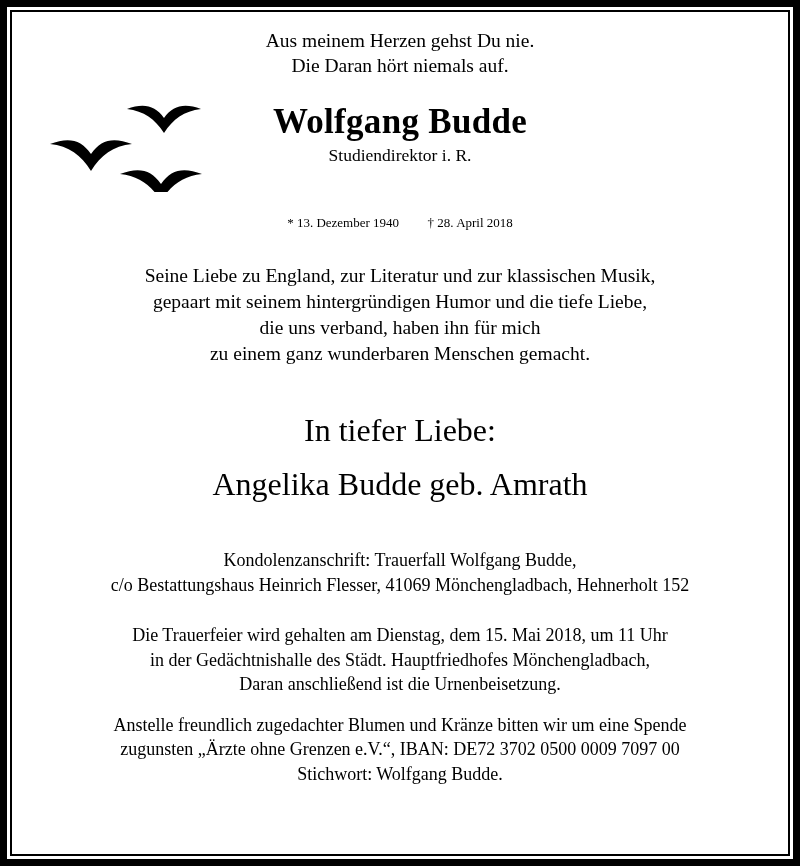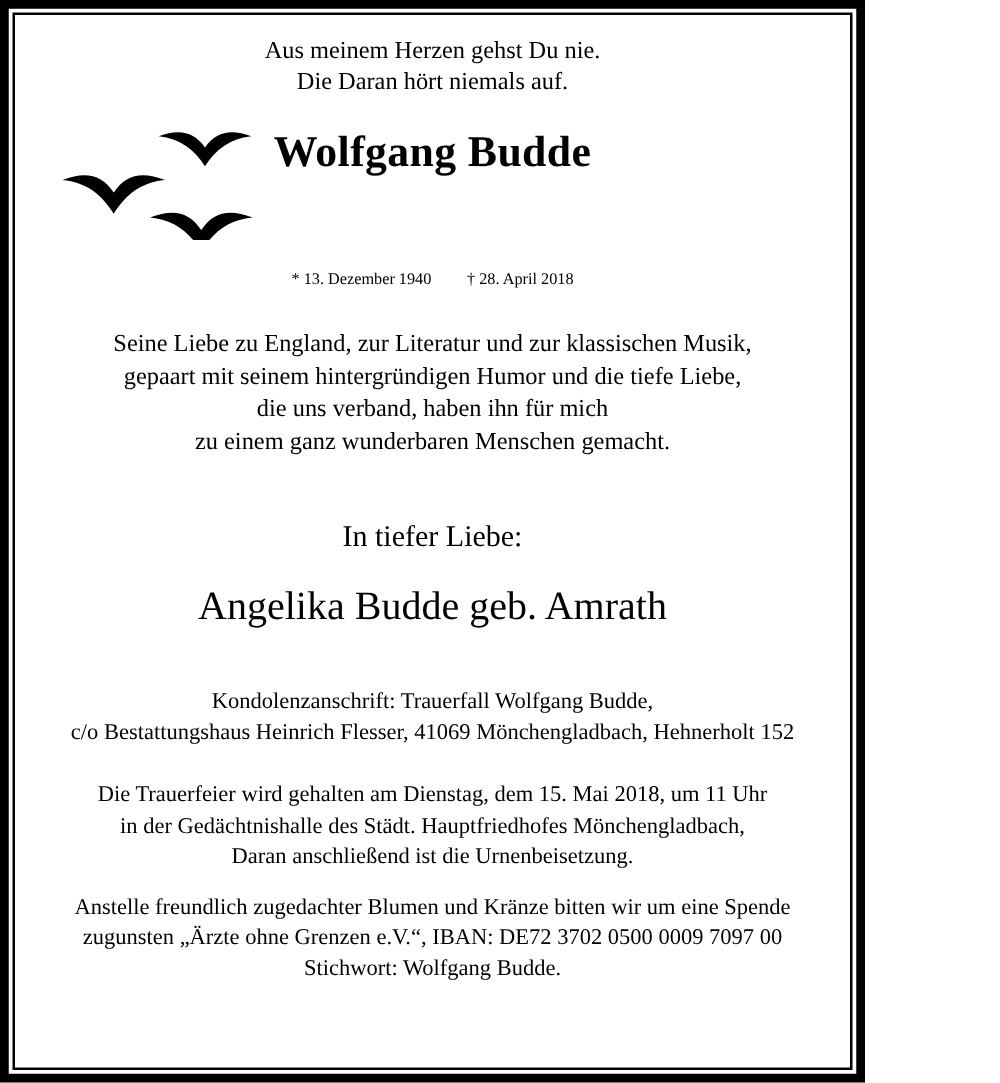--- a/index.html
+++ b/index.html
@@ -11,21 +11,21 @@
     width: 800px;
     height: 866px;
     font-family: "Liberation Serif", "DejaVu Serif", serif;
     color: #000000;
     overflow: hidden;
   }
 
   
   #notice-frame {
     box-sizing: border-box;
-    width: 692px;
+    width: 800px;
     height: 866px;
     border: 7px solid #000000;
     background: #ffffff;
     position: relative;
   }
   #notice-inner-border {
     box-sizing: border-box;
     position: absolute;
     left: 3px;
     top: 3px;
@@ -83,21 +83,21 @@
   }
 
   .tribute {
     margin-top: 28px;
     font-size: 19.5px;
     line-height: 26px;
   }
 
   .mourning-intro {
     margin-top: 48px;
-    font-size: 24px;
+    font-size: 32px;
     line-height: 30px;
     text-align: center;
   }
   .mourners {
     margin-top: 24px;
     font-size: 32px;
     line-height: 31px;
   }
 
   .condolence-address {
@@ -136,20 +136,21 @@
       <div class="name-band">
         <svg class="birds" viewBox="0 0 190 96" aria-hidden="true">
 
           <path d="M85 13 C101 7 113 9 122 22 C131 9 143 7 159 13 C142 15 131 23 122 37 C113 23 102 15 85 13 Z" fill="#000000"></path>
 
           <path d="M8 48 C26 41 39 43 49 58 C59 43 72 41 90 48 C71 50 59 59 49 75 C39 59 27 50 8 48 Z" fill="#000000"></path>
 
           <path d="M78 78 C96 71 109 73 119 88 C129 73 142 71 160 78 C141 80 129 89 119 105 C109 89 97 80 78 78 Z" fill="#000000"></path>
         </svg>
         <div class="deceased-name">Wolfgang Budde</div>
+        <div class="deceased-title">Studiendirektor i. R.</div>
       </div>
 
       <div class="life-dates">
         <span>*</span>
         <span>13. Dezember 1940</span>
         <span class="date-gap"></span>
         <span>†</span>
         <span>28. April 2018</span>
       </div>
 

